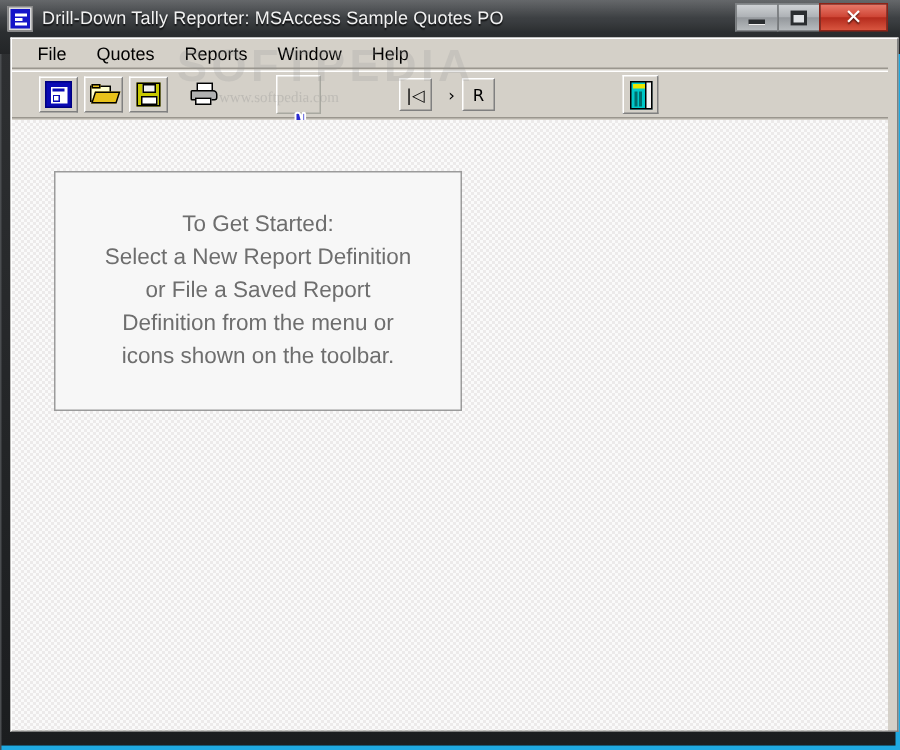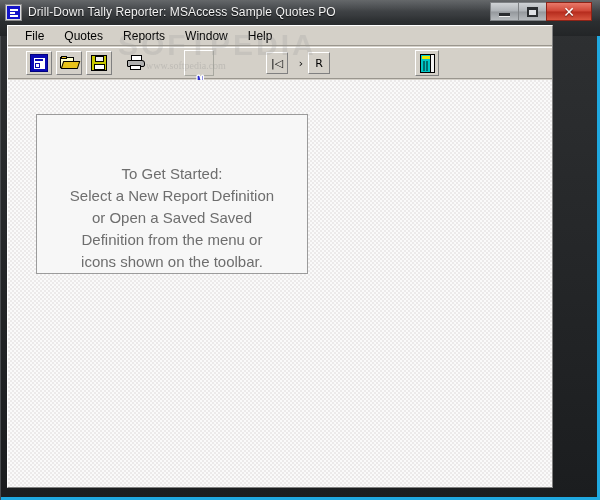--- a/index.html
+++ b/index.html
@@ -85,21 +85,21 @@
     border:2px solid #2a2d30;border-top-width:3px;background:#dfe2e5;
   }
   .win-btn .close-glyph{
     color:#fff;font-size:14px;font-weight:bold;line-height:1;
     font-family:"DejaVu Sans",sans-serif;
     text-shadow:0 1px 1px rgba(0,0,0,.5);
   }
 
   
   #client{
-    position:absolute;left:7px;top:25px;width:546px;height:463px;
+    position:absolute;left:7px;top:25px;width:592px;height:463px;
     background:#d4d0c8;
     box-sizing:border-box;
     border-top:1px solid #ffffff;
     border-left:1px solid #ffffff;
     border-right:1px solid #808080;
     border-bottom:1px solid #808080;
     overflow:hidden;
   }
 
   
@@ -242,21 +242,21 @@
     background-position:0 0,2px 2px;
     box-sizing:border-box;
   }
 
   
   #getstarted-panel{
     position:absolute;left:28px;top:34px;width:272px;height:160px;
     background:#f7f7f7;
     border:1px solid #9b9b9b;
     box-sizing:border-box;
-    display:flex;align-items:flex-end;justify-content:center;
+    display:flex;align-items:center;justify-content:center;
   }
   #getstarted-text{
     text-align:center;color:#6e6e6e;font-size:15px;line-height:22px;
     padding:0 6px;
     font-family:"Liberation Sans",sans-serif;
   }
   #getstarted-text .line{display:block;white-space:nowrap;}
 
   
   #watermark{
@@ -383,21 +383,21 @@
                  L17,9.6 C17,8.5 15.2,8.5 15.2,9.6 L15.2,8.6 C15.2,7.5 13.4,7.5 13.4,8.6
                  L13.4,2 C13.4,0.8 11.6,0.8 11.6,2 L11.6,8 L10,2 C9.6,0.7 7,1 7,2 Z" fill="#2b2bd0" stroke="#ffffff" stroke-width="1.3"></path>
       </svg>
     </div>
 
     <div id="canvas">
       <div id="getstarted-panel">
         <div id="getstarted-text">
           <span class="line">To Get Started:</span>
           <span class="line">Select a New Report Definition</span>
-          <span class="line">or Open a Saved Saved</span>
+          <span class="line">or File a Saved Report</span>
           <span class="line">Definition from the menu or</span>
           <span class="line">icons shown on the toolbar.</span>
         </div>
       </div>
     </div>
 
   </div>
 
   <div id="watermark">
     <div id="wm-main">SOFTPEDIA</div>

